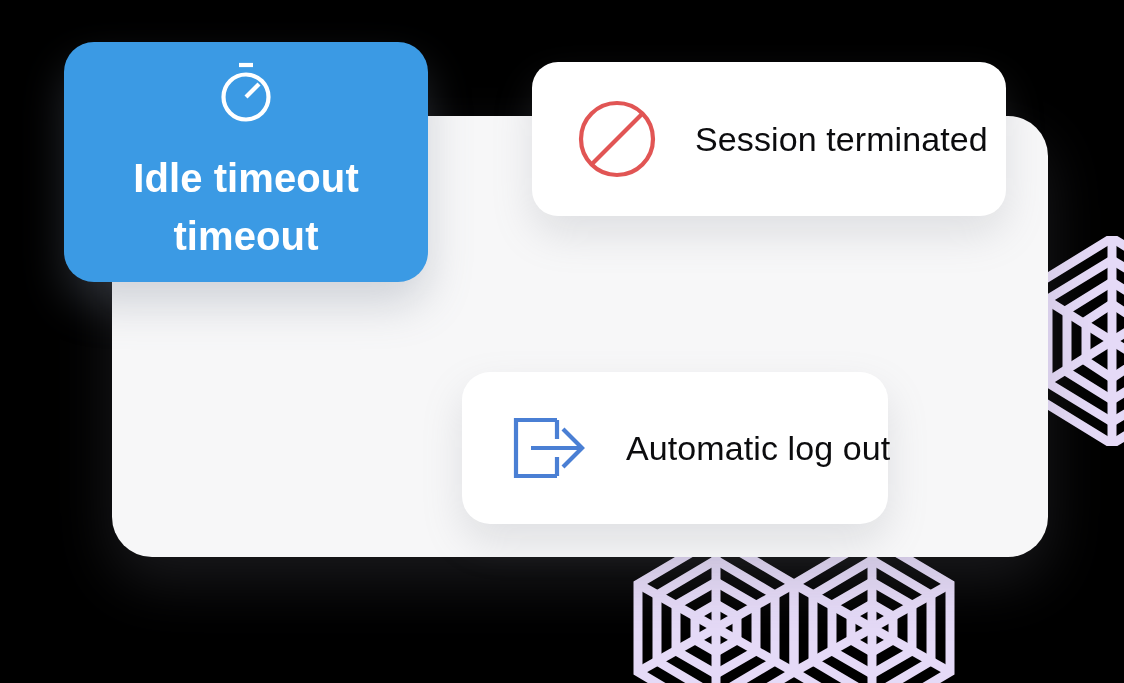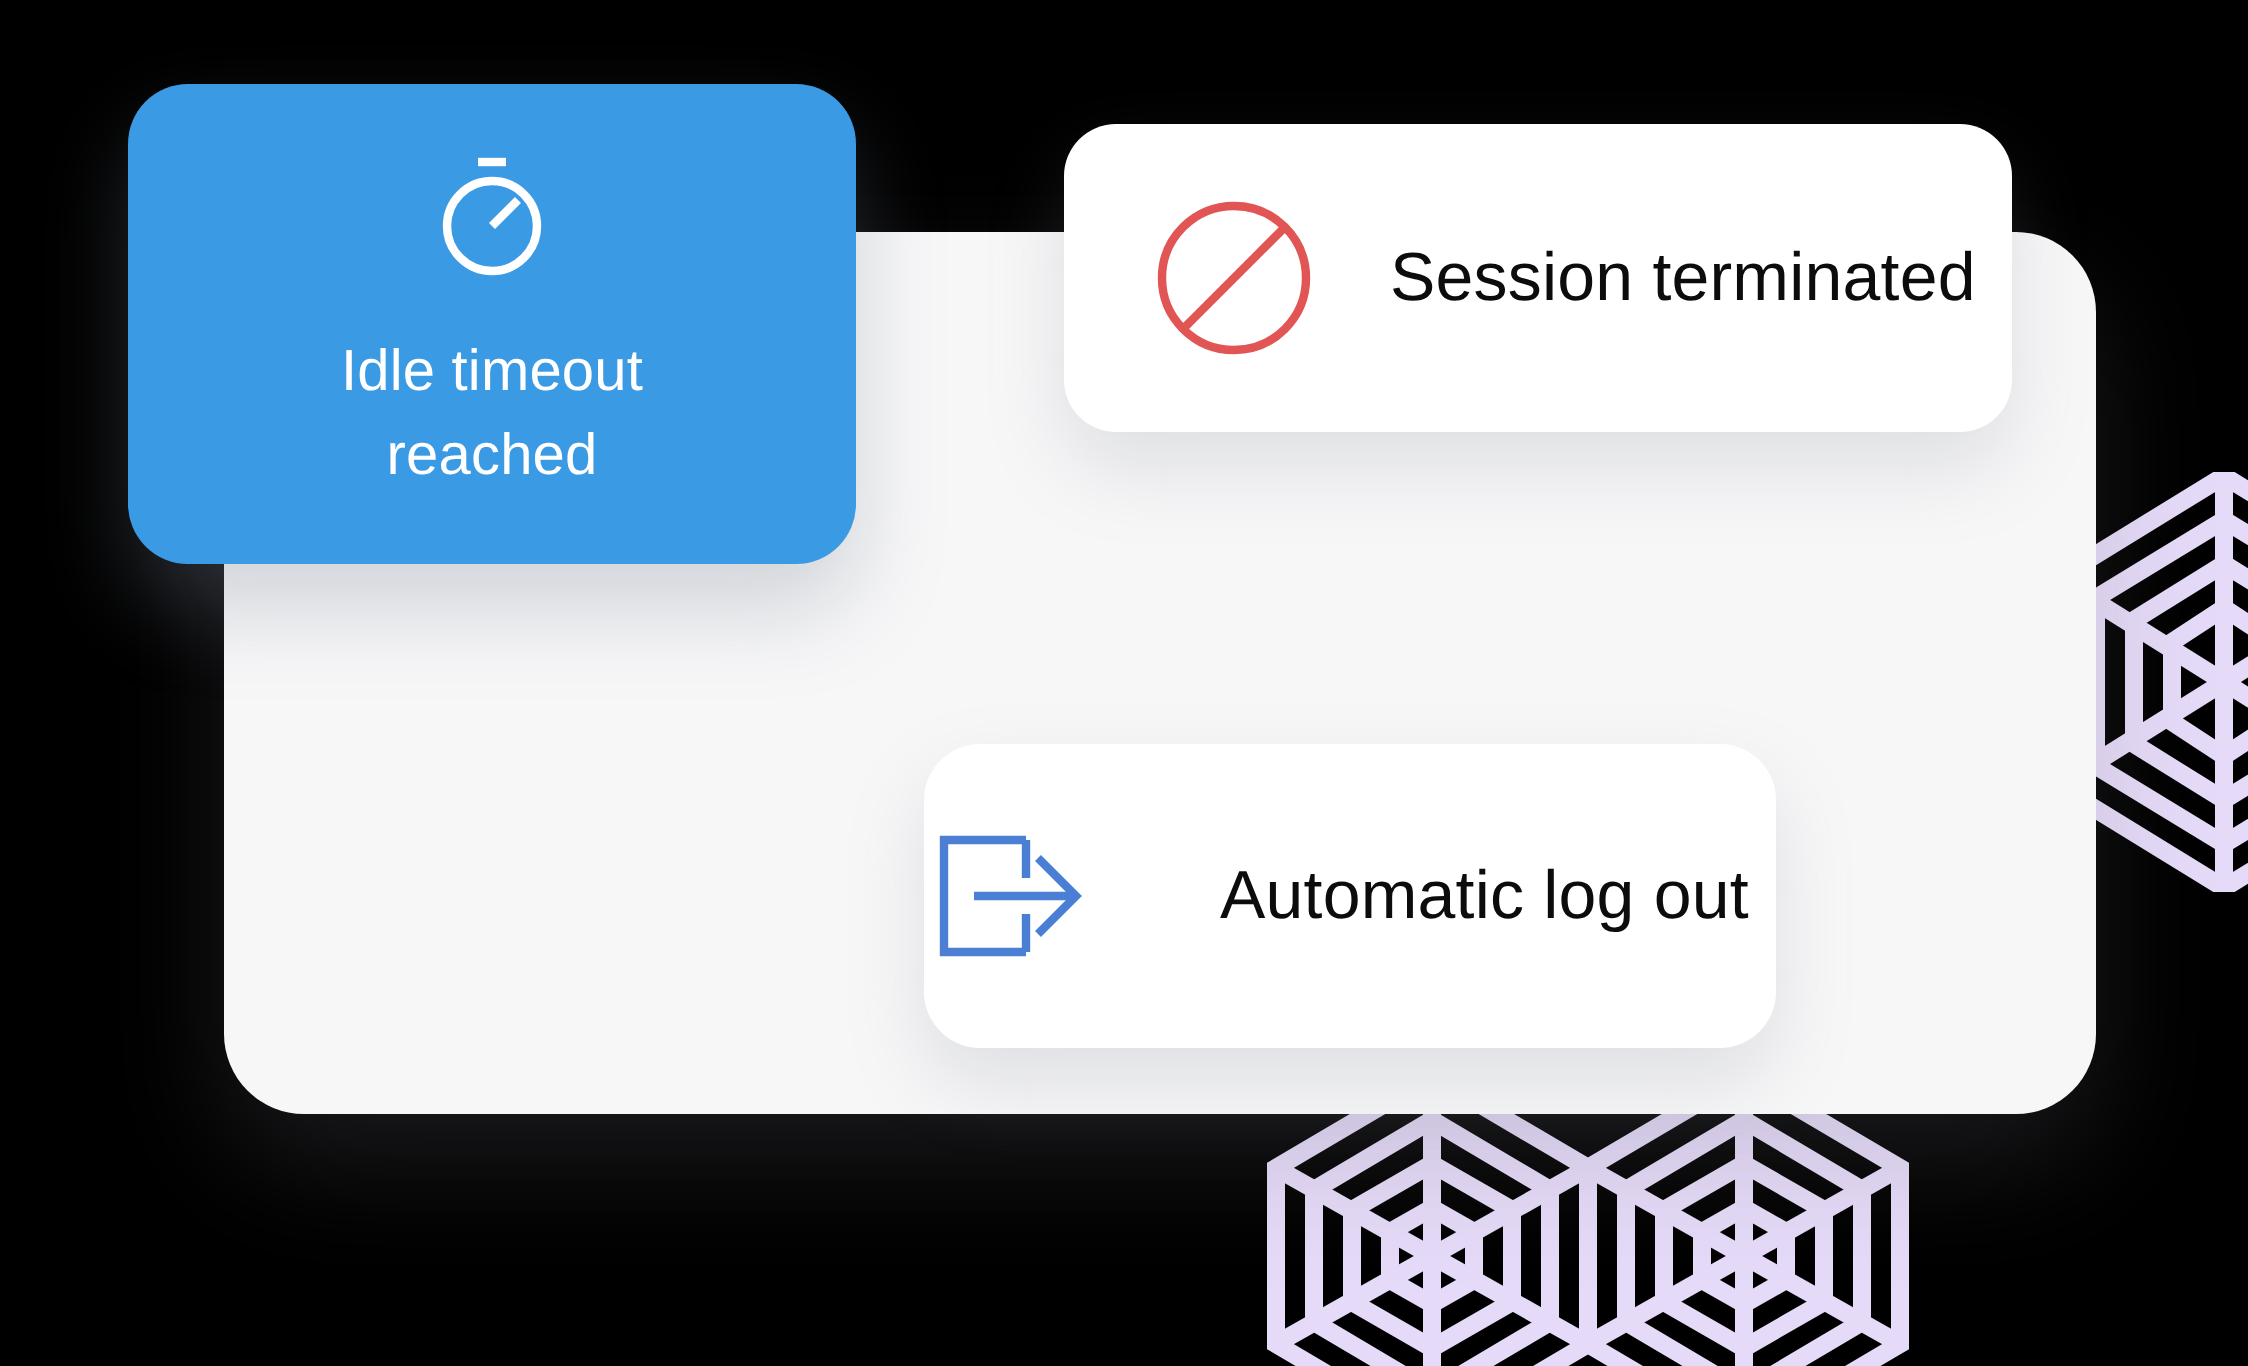--- a/index.html
+++ b/index.html
@@ -63,22 +63,22 @@
     flex-direction: column;
     align-items: center;
     justify-content: center;
   }
   #idle-card .stopwatch-wrap {
     margin-bottom: 24px;
     line-height: 0;
   }
   #idle-card .idle-label {
     color: #ffffff;
-    font-size: 29px;
-    font-weight: 400;
+    font-size: 40px;
+    font-weight: 700;
     line-height: 1.45;
     text-align: center;
     letter-spacing: 0.1px;
     max-width: 250px;
   }
 
   
   .white-card {
     position: absolute;
     background: #ffffff;
@@ -94,21 +94,21 @@
     height: 154px;
     border-radius: 26px;
     padding-left: 44px;
   }
   #logout-card {
     left: 462px;
     top: 372px;
     width: 426px;
     height: 152px;
     border-radius: 28px;
-    gap: 28px;
+    padding-left: 44px;
   }
 
   .card-icon { line-height: 0; flex: 0 0 auto; }
 
   .card-label {
     font-size: 34px;
     font-weight: 500;
     color: #0c0c0e;
     letter-spacing: 0.1px;
     white-space: nowrap;
@@ -168,21 +168,21 @@
   <div id="idle-card">
     <span class="stopwatch-wrap">
       <svg width="66" height="66" viewBox="0 0 66 66" fill="none">
         <line x1="26" y1="6" x2="40" y2="6" stroke="#ffffff" stroke-width="4.2" stroke-linecap="butt"></line>
         <circle cx="33" cy="38" r="22.5" stroke="#ffffff" stroke-width="4.2" fill="none"></circle>
         <line x1="33" y1="38" x2="46" y2="25" stroke="#ffffff" stroke-width="4.2" stroke-linecap="butt"></line>
       </svg>
     </span>
     <div class="idle-label">
       <span>Idle timeout</span><br>
-      <span>reached</span>
+      <span>timeout</span>
     </div>
   </div>
 
   <div id="session-card" class="white-card">
     <span class="card-icon">
       <svg width="82" height="82" viewBox="0 0 82 82" fill="none">
         <circle cx="41" cy="41" r="36" stroke="#e15554" stroke-width="4.2" fill="none"></circle>
         <line x1="16" y1="66" x2="66" y2="16" stroke="#e15554" stroke-width="4.2" stroke-linecap="butt"></line>
       </svg>
     </span>

